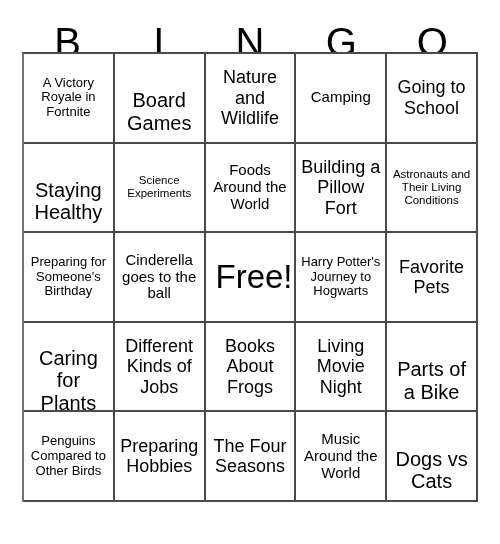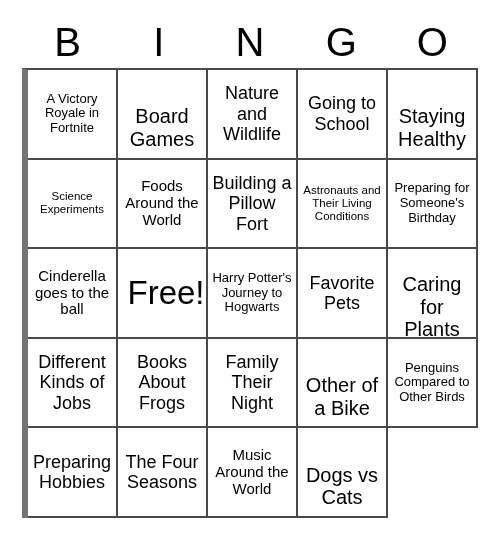--- a/index.html
+++ b/index.html
@@ -33,28 +33,28 @@
     text-align: center;
     font-size: 40px;
     line-height: 52px;
     font-weight: 400;
     color: #000000;
     letter-spacing: 0px;
   }
   .grid {
     position: absolute;
     left: 22px;
-    top: 68px;
+    top: 52px;
     width: 456px;
     height: 450px;
     display: grid;
     grid-template-columns: repeat(5, 1fr);
     grid-template-rows: repeat(5, 1fr);
     border-top: 2px solid #4a4a4a;
-    border-left: 6px solid #737373;
+    border-left: 2px solid #737373;
     box-sizing: border-box;
     background: #ffffff;
   }
   .cell {
     border-right: 2px solid #4a4a4a;
     border-bottom: 2px solid #4a4a4a;
     box-sizing: border-box;
     display: flex;
     align-items: center;
     justify-content: center;
@@ -93,20 +93,23 @@
       <div class="cell">
         <span class="cell-text sz-s">A Victory Royale in Fortnite</span>
       </div>
       <div class="cell">
         <span class="cell-text sz-xl">Board Games</span>
       </div>
       <div class="cell">
         <span class="cell-text sz-l">Nature and Wildlife</span>
       </div>
       <div class="cell">
+        <span class="cell-text sz-m">Camping</span>
+      </div>
+      <div class="cell">
         <span class="cell-text sz-l">Going to School</span>
       </div>
       <div class="cell">
         <span class="cell-text sz-xl">Staying Healthy</span>
       </div>
       <div class="cell">
         <span class="cell-text sz-xs">Science Experiments</span>
       </div>
       <div class="cell">
         <span class="cell-text sz-m">Foods Around the World</span>
@@ -135,24 +138,24 @@
       <div class="cell">
         <span class="cell-text sz-xl">Caring for Plants</span>
       </div>
       <div class="cell">
         <span class="cell-text sz-l">Different Kinds of Jobs</span>
       </div>
       <div class="cell">
         <span class="cell-text sz-l">Books About Frogs</span>
       </div>
       <div class="cell">
-        <span class="cell-text sz-l">Family Their Night</span>
+        <span class="cell-text sz-l">Living Movie Night</span>
       </div>
       <div class="cell">
-        <span class="cell-text sz-xl">Other of a Bike</span>
+        <span class="cell-text sz-xl">Parts of a Bike</span>
       </div>
       <div class="cell">
         <span class="cell-text sz-s">Penguins Compared to Other Birds</span>
       </div>
       <div class="cell">
         <span class="cell-text sz-l">Preparing Hobbies</span>
       </div>
       <div class="cell">
         <span class="cell-text sz-l">The Four Seasons</span>
       </div>

